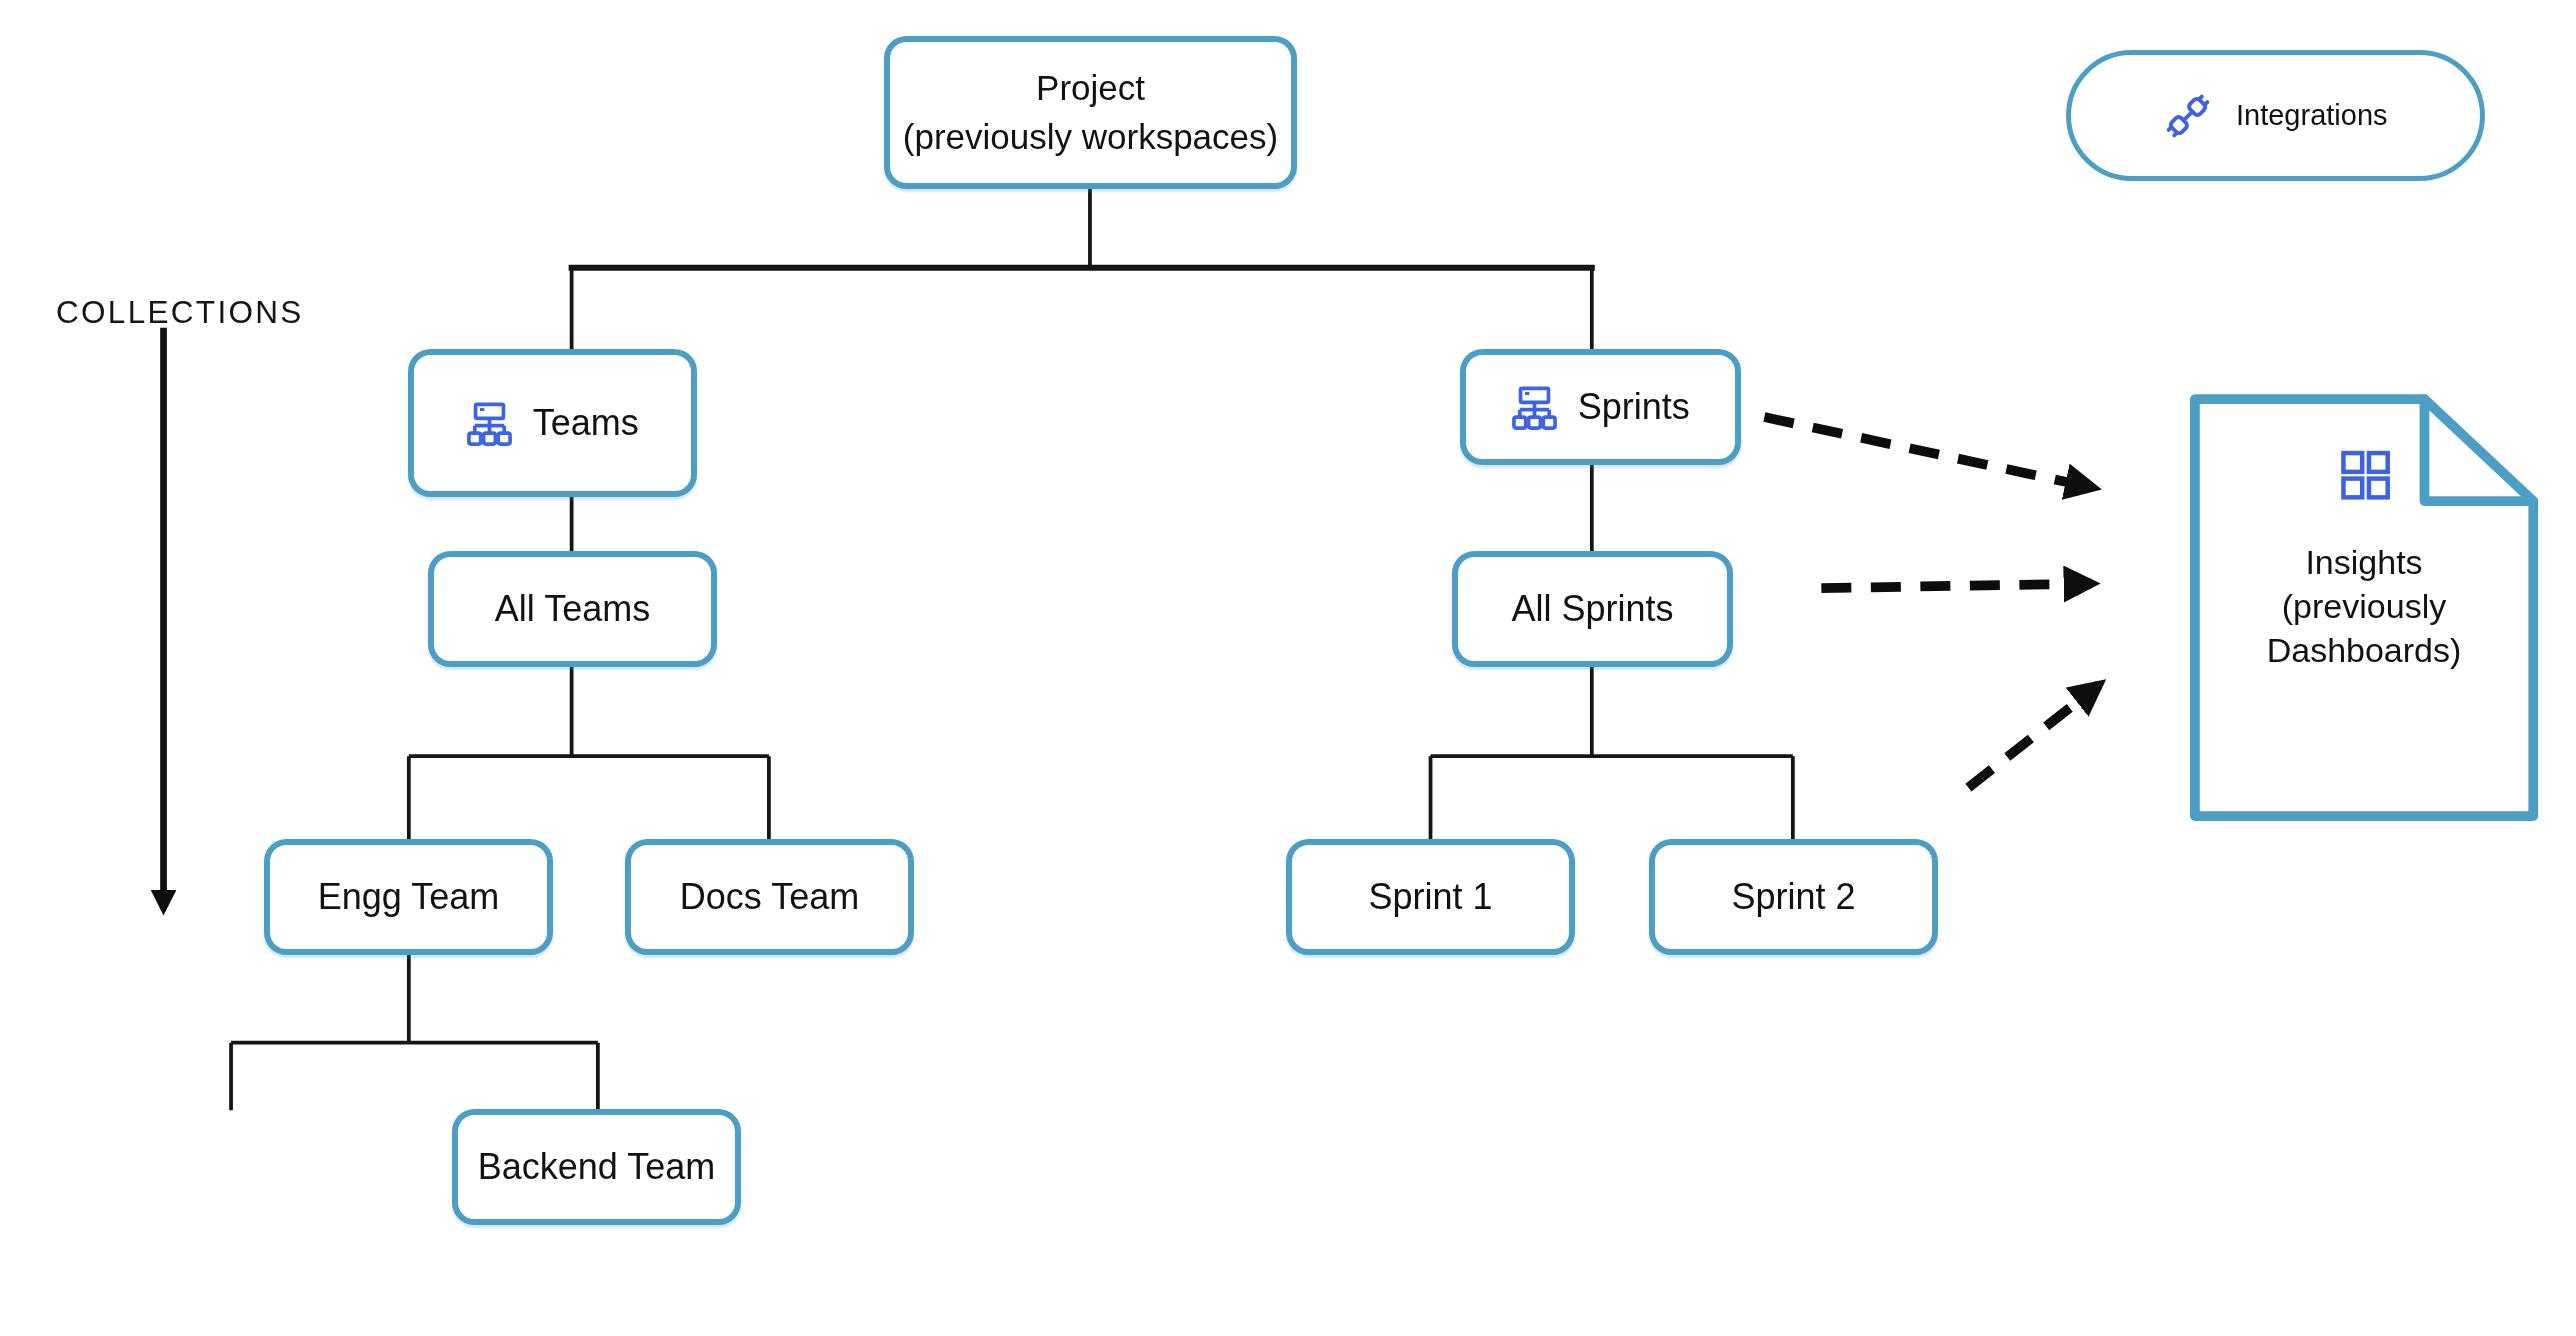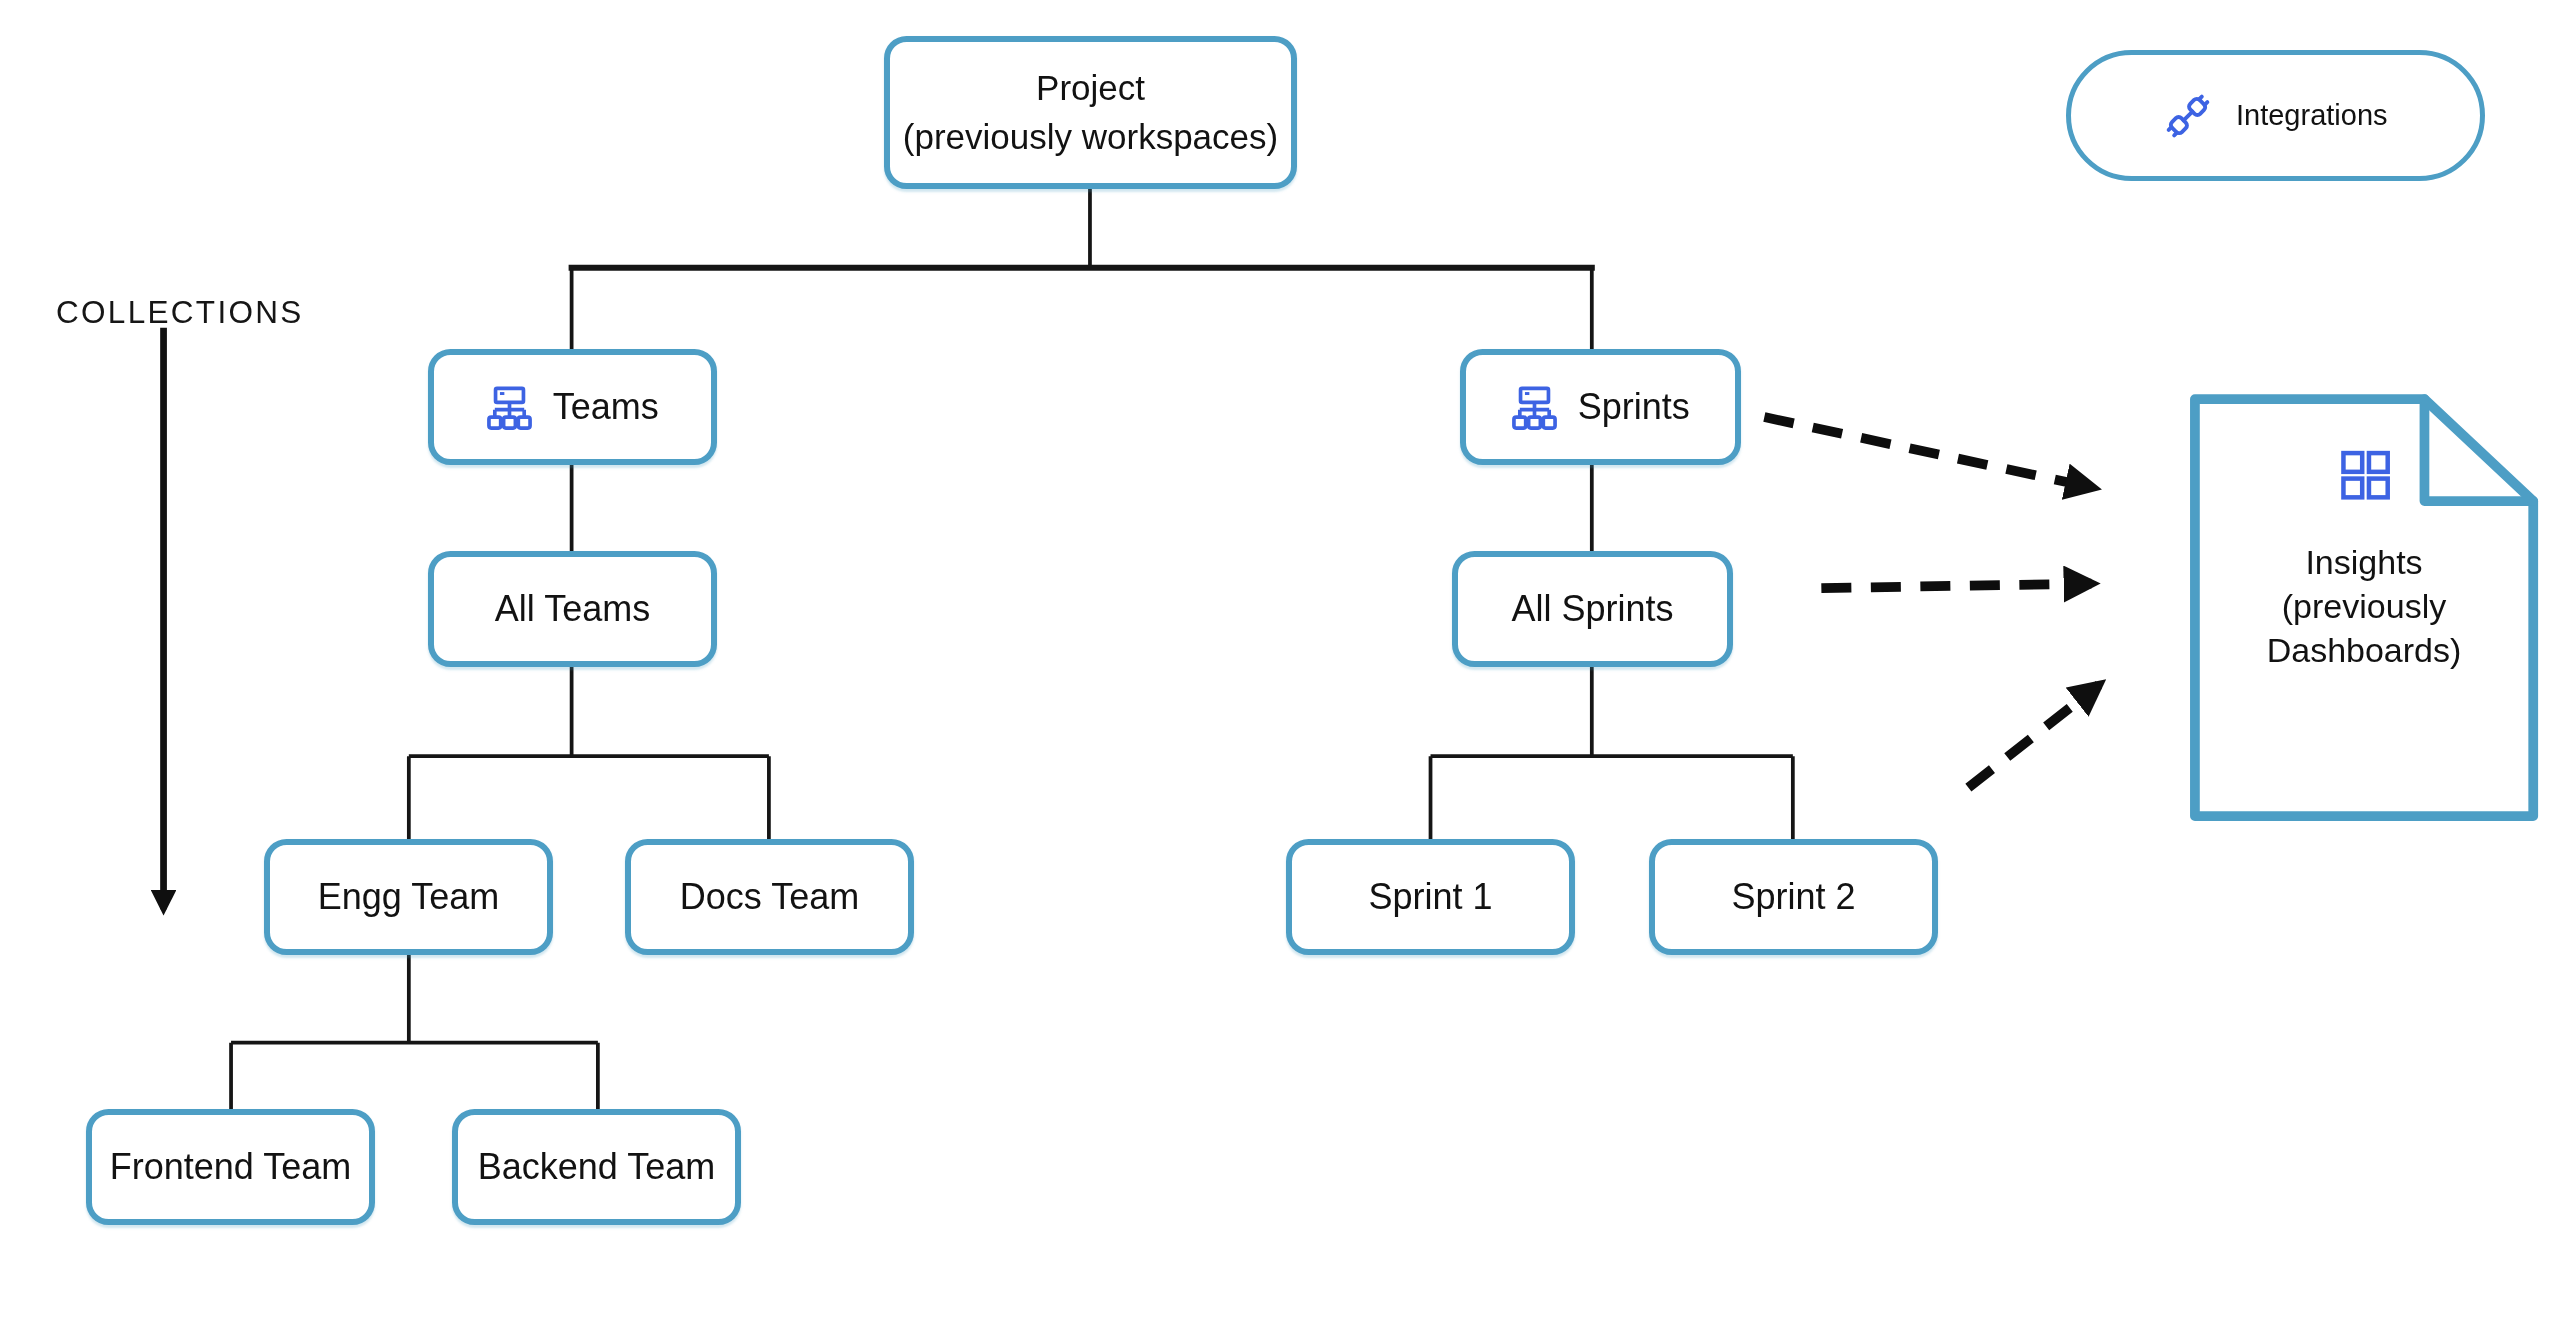--- a/index.html
+++ b/index.html
@@ -113,21 +113,21 @@
       <g fill="none" stroke="#3D63E3" stroke-width="5" stroke-linecap="round" stroke-linejoin="round" transform="rotate(-45 32 32)">
         <rect x="7" y="23" width="17" height="18" rx="5"></rect>
         <rect x="40" y="23" width="17" height="18" rx="5"></rect>
         <path d="M24 32 H40"></path>
         <path d="M2 27 H7 M2 37 H7 M57 27 H62 M57 37 H62"></path>
       </g>
     </svg>
     <span class="lbl">Integrations</span>
   </div>
 
-  <div class="node" style="left:428px;top:349px;width:289px;height:116px;text-align:right;">
+  <div class="node" style="left:408px;top:349px;width:289px;height:148px;text-align:right;">
     <svg class="icon" viewBox="0 0 64 64" width="47" height="47">
       <g fill="none" stroke="#3D63E3" stroke-width="5" stroke-linejoin="round">
         <rect x="13" y="6" width="38" height="19" rx="2"></rect>
         <path d="M32 25 V35 M12 35 H52 M12 35 V45 M32 35 V45 M52 35 V45"></path>
         <rect x="4" y="45" width="16" height="15" rx="3"></rect>
         <rect x="24" y="45" width="16" height="15" rx="3"></rect>
         <rect x="44" y="45" width="16" height="15" rx="3"></rect>
       </g>
       <rect x="19" y="11" width="6" height="4" fill="#3D63E3"></rect>
     </svg>
@@ -139,23 +139,20 @@
   </div>
 
   <div class="node" style="left:264px;top:839px;width:289px;height:116px;">
     <span class="lbl">Engg Team</span>
   </div>
 
   <div class="node" style="left:625px;top:839px;width:289px;height:116px;text-align:right;">
     <span class="lbl">Docs Team</span>
   </div>
 
-  <div class="node" style="left:86px;top:1109px;width:289px;height:116px;">
-    <span class="lbl">Frontend Team</span>
-  </div>
 
   <div class="node" style="left:452px;top:1109px;width:289px;height:116px;">
     <span class="lbl">Backend Team</span>
   </div>
 
   <div class="node" style="left:1460px;top:349px;width:281px;height:116px;">
     <svg class="icon" viewBox="0 0 64 64" width="47" height="47">
       <g fill="none" stroke="#3D63E3" stroke-width="5" stroke-linejoin="round">
         <rect x="13" y="6" width="38" height="19" rx="2"></rect>
         <path d="M32 25 V35 M12 35 H52 M12 35 V45 M32 35 V45 M52 35 V45"></path>

